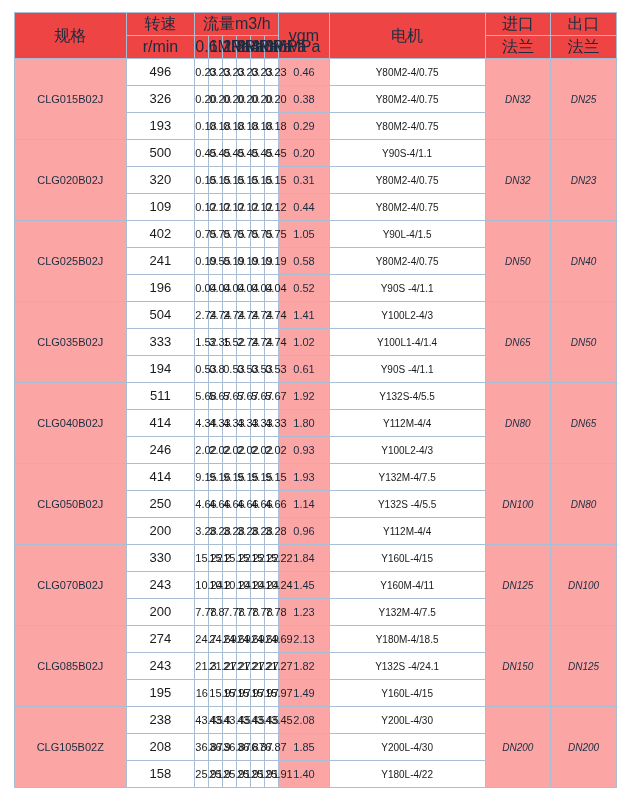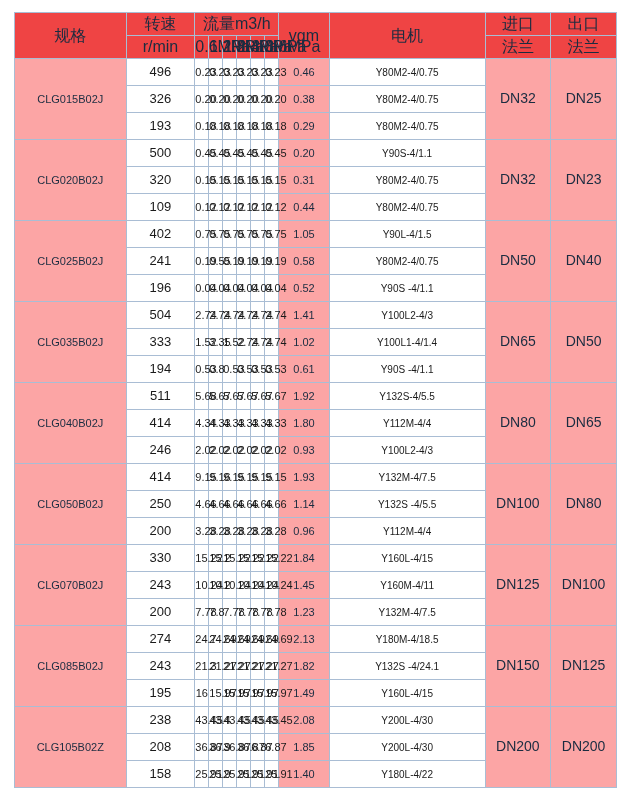--- a/index.html
+++ b/index.html
@@ -43,21 +43,21 @@
   .hdr-flow{width:54px;margin-top:48px;}
   .hdr-vgm{width:32px;}
   .hdr-motor{width:101px;margin-top:12px;}
   .hdr-flange{width:42px;}
   td.model,td.vgm,td.flange{background:#fca5a5;color:#1a2c40;}
   td.model{font-size:11px;}
   td.motor{font-size:10px;}
   td.speed{font-size:13px;}
   td.flow{font-size:11px;}
   td.vgm{font-size:11px;}
-  td.flange{font-size:14px;}
+  td.flange{font-size:10px;font-style:italic;}
 </style>
 </head>
 <body>
 
 <div class="page">
 
 
   <table>
     <thead>
       <tr>

